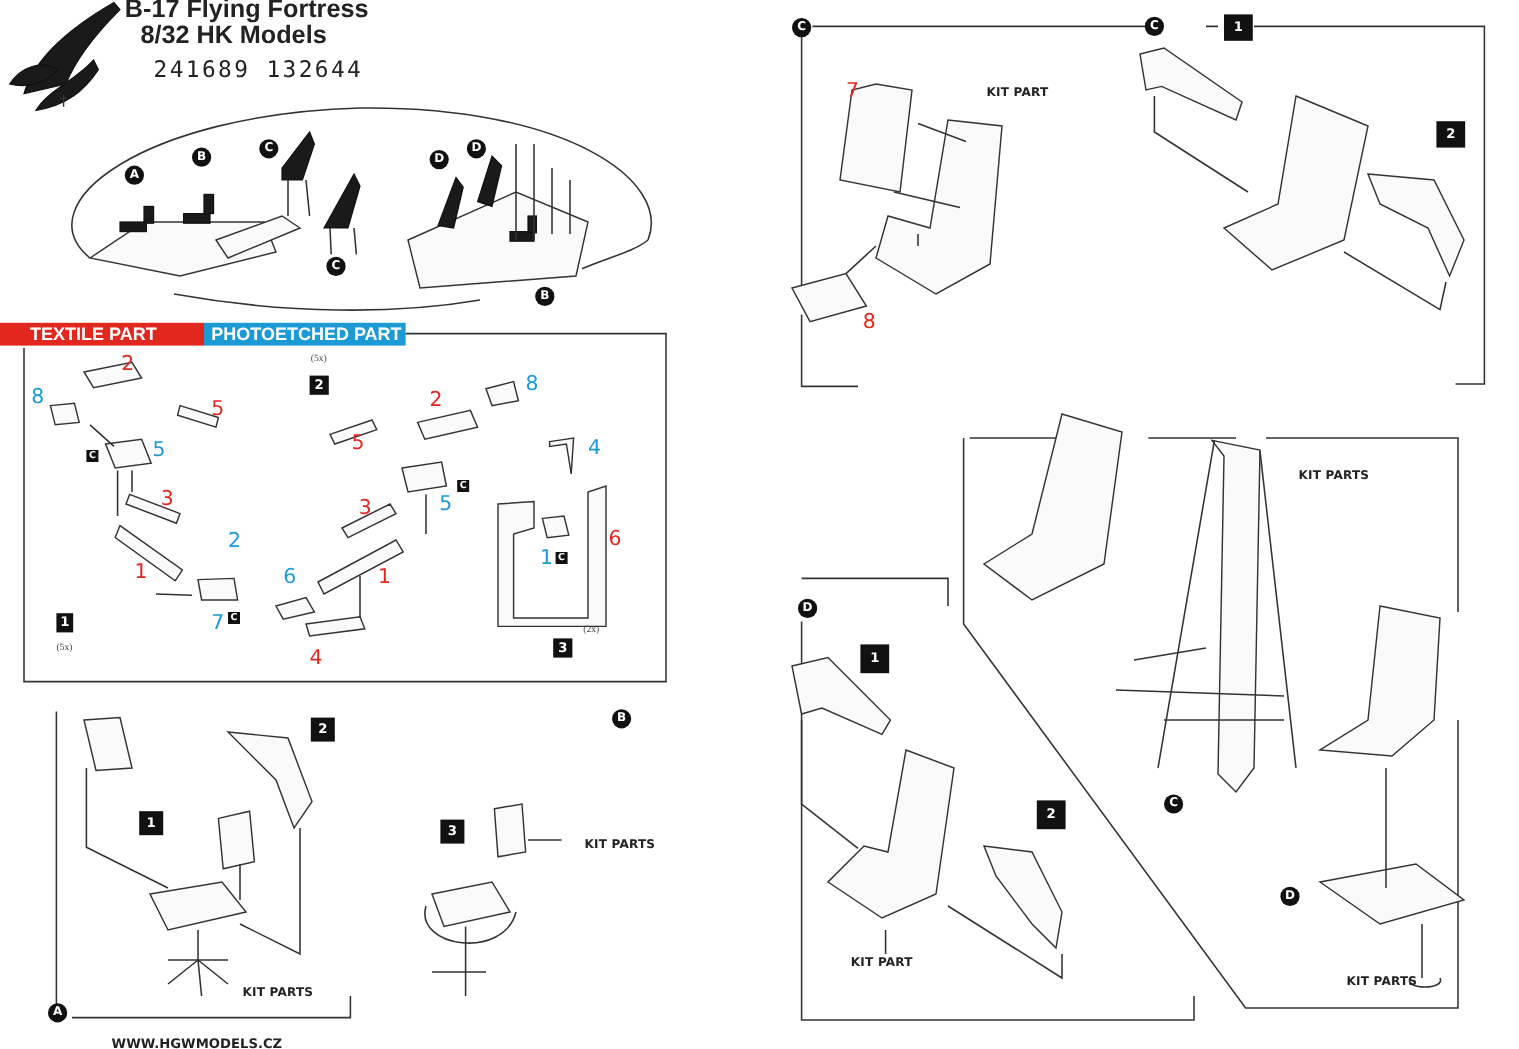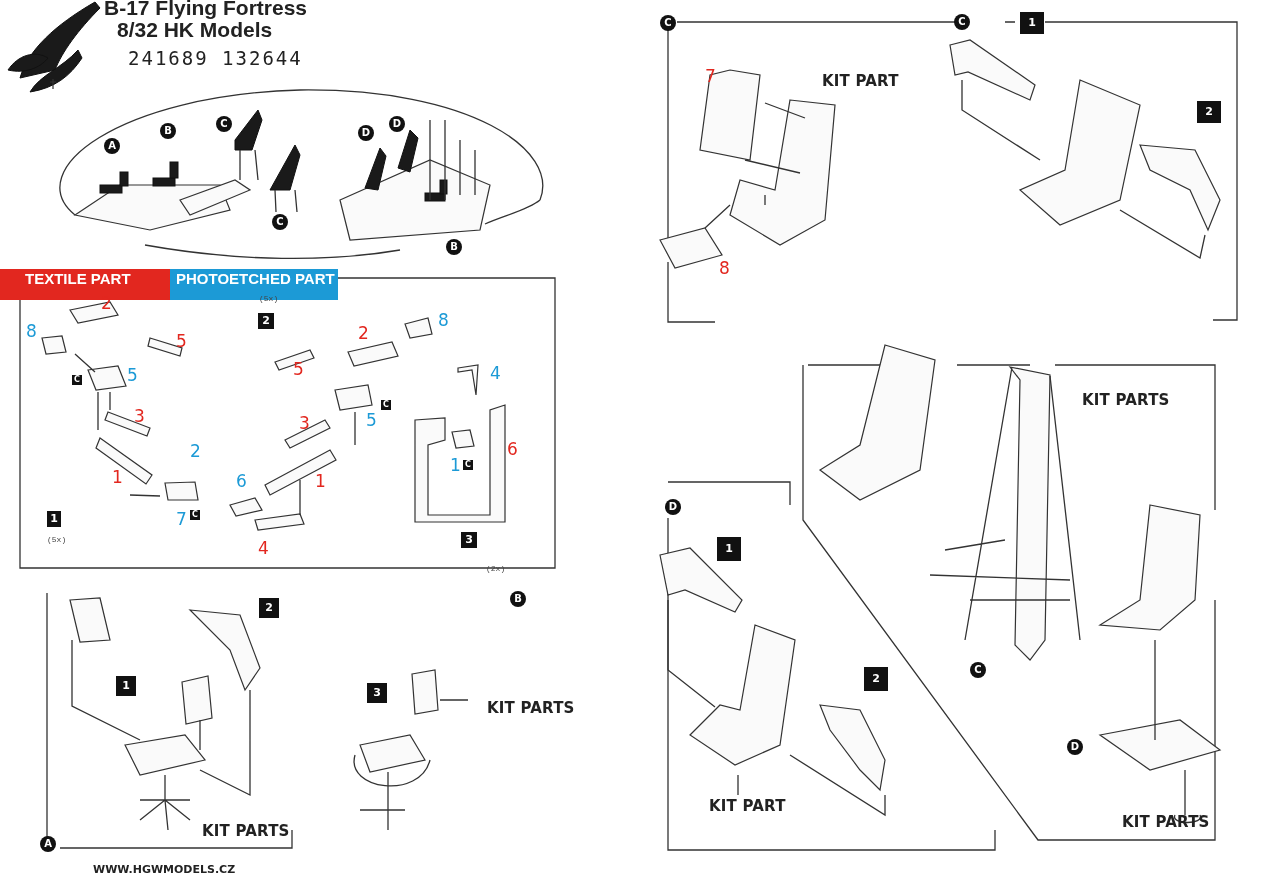--- a/index.html
+++ b/index.html
@@ -2,30 +2,30 @@
 <html><head>
 <meta charset="utf-8">
 <style>
   html,body{margin:0;padding:0;background:#ffffff;}
   body{width:1266px;height:874px;position:relative;overflow:hidden;font-family:"Liberation Sans",sans-serif;color:#111;}
   .abs{position:absolute;}
   .title{font-family:"Liberation Sans",sans-serif;font-weight:700;color:#222;line-height:1;}
   .t1{left:104px;top:-3px;font-size:21px;}
   .t2{left:117px;top:19px;font-size:21px;}
   .t3{left:128px;top:49px;font-size:19px;font-family:"DejaVu Sans Mono","Liberation Mono",monospace;font-weight:400;letter-spacing:2px;}
-  .banner{top:269px;height:31px;color:#fff;font-weight:700;font-size:15px;line-height:19px;padding-left:25px;box-sizing:border-box;}
+  .banner{top:269px;height:19px;color:#fff;font-weight:700;font-size:15px;line-height:19px;padding-left:25px;box-sizing:border-box;}
   .banner.red{left:0;width:170px;background:#e2271f;}
   .banner.blue{left:170px;width:168px;background:#1c9ad6;padding-left:6px;}
   .lbl{font-family:"DejaVu Sans",sans-serif;font-size:17px;line-height:1;}
   .red-n{color:#e2271f;}
   .blue-n{color:#1c9ad6;}
-  .kit{font-family:"DejaVu Sans",sans-serif;font-size:15px;font-weight:700;color:#222;letter-spacing:.2px;}
+  .kit{font-family:"DejaVu Sans",sans-serif;font-size:10px;font-weight:700;color:#222;letter-spacing:.2px;}
   .sq{background:#111;color:#fff;font-weight:700;font-size:11px;text-align:center;font-family:"DejaVu Sans",sans-serif;}
   .circ{width:16px;height:16px;border-radius:50%;background:#111;color:#fff;font-size:10px;font-weight:700;text-align:center;line-height:16px;font-family:"DejaVu Sans",sans-serif;}
-  .qty{font-size:8px;color:#444;font-family:Liberation Mono, monospace;}
+  .qty{font-size:8px;color:#444;font-family:Liberation Serif, serif;}
   .glue{width:10px;height:10px;background:#111;color:#fff;font-size:8px;line-height:10px;text-align:center;font-weight:700;font-family:"DejaVu Sans",sans-serif;}
   .url{font-family:"DejaVu Sans",sans-serif;font-weight:700;font-size:11px;color:#222;}
   svg{position:absolute;left:0;top:0;}
   .ln{stroke:#333;stroke-width:1.3;fill:none;}
   .part{stroke:#333;stroke-width:1.2;fill:#fafafa;}
   .dark{fill:#1a1a1a;stroke:#111;}
 </style>
 </head>
 <body>
 
@@ -180,21 +180,21 @@
 <div class="abs lbl red-n" style="left:299px;top:415px">3</div>
 <div class="abs lbl blue-n" style="left:236px;top:473px">6</div>
 <div class="abs lbl red-n" style="left:315px;top:473px">1</div>
 <div class="abs lbl red-n" style="left:258px;top:540px">4</div>
 
 <div class="abs lbl blue-n" style="left:490px;top:365px">4</div>
 <div class="abs lbl red-n" style="left:507px;top:441px">6</div>
 <div class="abs lbl blue-n" style="left:450px;top:457px">1</div>
 <div class="abs glue" style="left:463px;top:460px">C</div>
 <div class="abs sq" style="left:461px;top:532px;width:16px;height:16px;line-height:16px">3</div>
-<div class="abs qty" style="left:486px;top:564px">(2x)</div>
+<div class="abs qty" style="left:486px;top:520px">(2x)</div>
 
 <div class="abs sq" style="left:116px;top:676px;width:20px;height:20px;line-height:20px">1</div>
 <div class="abs sq" style="left:259px;top:598px;width:20px;height:20px;line-height:20px">2</div>
 <div class="abs kit" style="left:202px;top:822px">KIT PARTS</div>
 <div class="abs circ" style="left:40px;top:836px">A</div>
 
 <div class="abs circ" style="left:510px;top:591px">B</div>
 <div class="abs sq" style="left:367px;top:683px;width:20px;height:20px;line-height:20px">3</div>
 <div class="abs kit" style="left:487px;top:699px">KIT PARTS</div>
 

